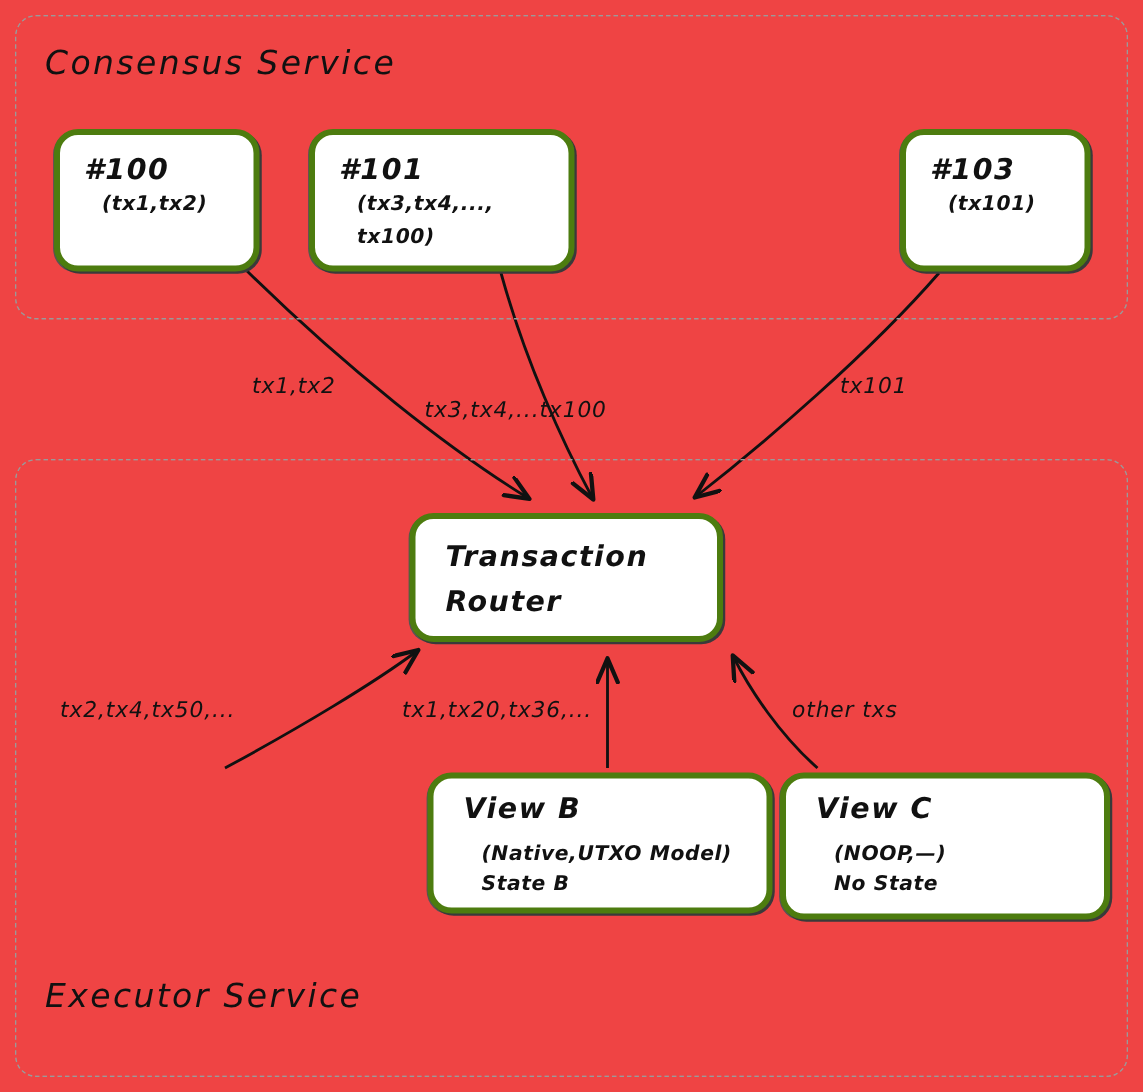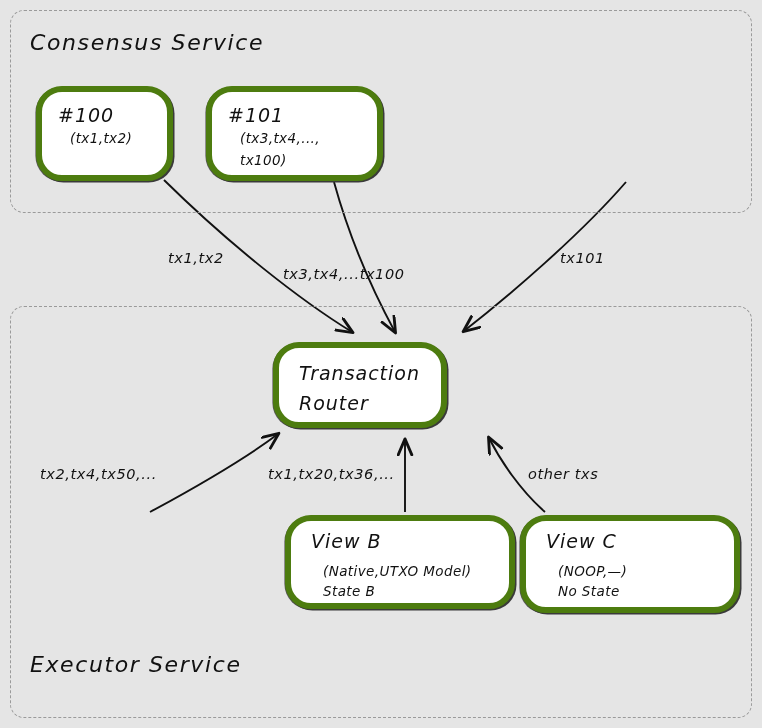--- a/index.html
+++ b/index.html
@@ -4,21 +4,21 @@
 <style>
   html, body {
     margin: 0;
     padding: 0;
     background: #ffffff;
   }
   #canvas {
     position: relative;
     width: 762px;
     height: 728px;
-    background: #e5e5e5;
+    background: #ef4444;
     font-family: "DejaVu Sans", sans-serif;
     overflow: hidden;
   }
 
   
   .service-zone {
     position: absolute;
     border: 1.4px dashed #9a9a9a;
     border-radius: 14px;
     box-sizing: border-box;
@@ -37,23 +37,24 @@
     white-space: nowrap;
   }
   #title-consensus { left: 30px; top: 30px; }
   #title-executor  { left: 30px; top: 652px; }
 
   
   .node {
     position: absolute;
     box-sizing: border-box;
     background: #fff;
-    border: 6px solid #4d7c0f;
-    border-radius: 26px;
+    border: 4px solid #4d7c0f;
+    border-radius: 16px;
     box-shadow: 1.5px 1.5px 0 0 #3a3a3a, -0.6px 0.8px 0 0 #555;
+    font-weight: bold;
   }
   .node .title-line {
     position: absolute;
     font-style: italic;
     font-size: 19px;
     letter-spacing: 1px;
     color: #111;
     white-space: nowrap;
   }
   .node .sub-line {
@@ -71,21 +72,21 @@
   #node-101 { left: 206px; top: 86px;  width: 177px; height: 95px; }
   #node-102 { left: 410px; top: 86px;  width: 142px; height: 95px; }
   #node-103 { left: 600px; top: 86px;  width: 127px; height: 95px; }
 
   #node-100 .title-line, #node-101 .title-line,
   #node-102 .title-line, #node-103 .title-line { left: 16px; top: 12px; }
   .blk-l1 { left: 16px; top: 38px; }
   .blk-l2 { left: 16px; top: 60px; }
 
   
-  #node-router { left: 273px; top: 342px; width: 174px; height: 86px; }
+  #node-router { left: 273px; top: 342px; width: 209px; height: 86px; }
   #node-router .title-line { left: 20px; }
   #router-l1 { top: 14px; }
   #router-l2 { top: 44px; }
 
   
   #node-view-a { left: 25px;  top: 515px; width: 250px; height: 94px; }
   #node-view-b { left: 285px; top: 515px; width: 230px; height: 94px; }
   #node-view-c { left: 520px; top: 515px; width: 220px; height: 98px; }
   .view-title { left: 20px; top: 9px; }
   .view-l1 { left: 20px; top: 42px; }
@@ -147,20 +148,24 @@
     <span class="sub-line blk-l1">(tx1,tx2)</span>
   </div>
 
   <div class="node" id="node-101">
     <span class="title-line">#101</span>
     <span class="sub-line blk-l1">(tx3,tx4,...,</span>
     <span class="sub-line blk-l2">tx100)</span>
   </div>
 
 
+  <div class="node" id="node-103">
+    <span class="title-line">#103</span>
+    <span class="sub-line blk-l1">(tx101)</span>
+  </div>
 
   <span class="edge-label" id="lbl-e1">tx1,tx2</span>
   <span class="edge-label" id="lbl-e2">tx3,tx4,...tx100</span>
   <span class="edge-label" id="lbl-e3">tx101</span>
 
   <div class="service-zone" id="zone-executor"></div>
   <div class="zone-title" id="title-executor">Executor Service</div>
 
   <div class="node" id="node-router">
     <span class="title-line" id="router-l1">Transaction</span>

